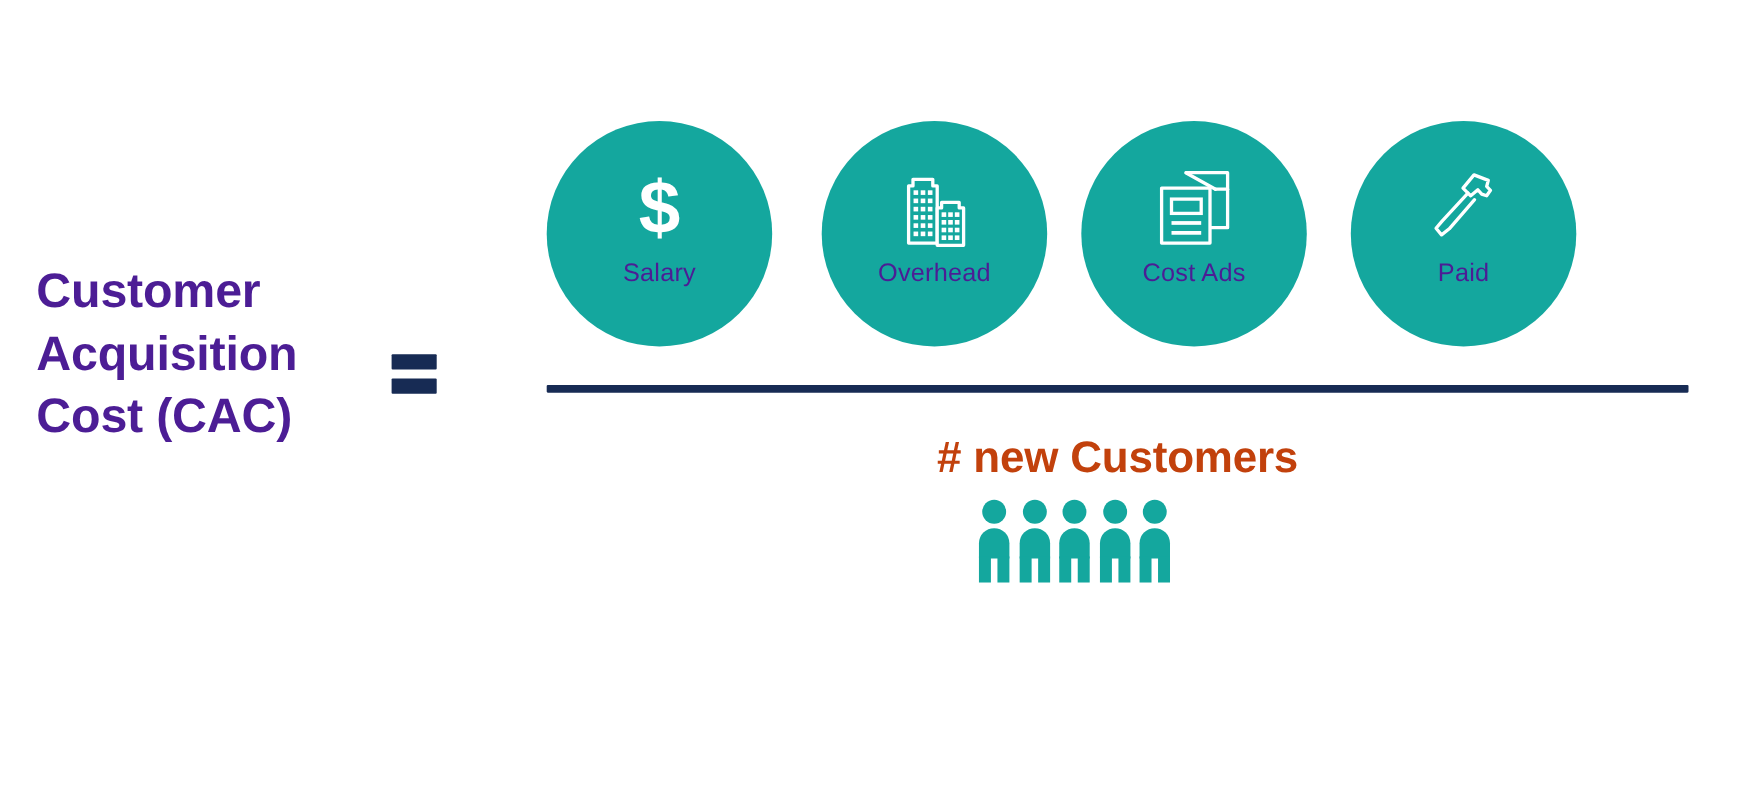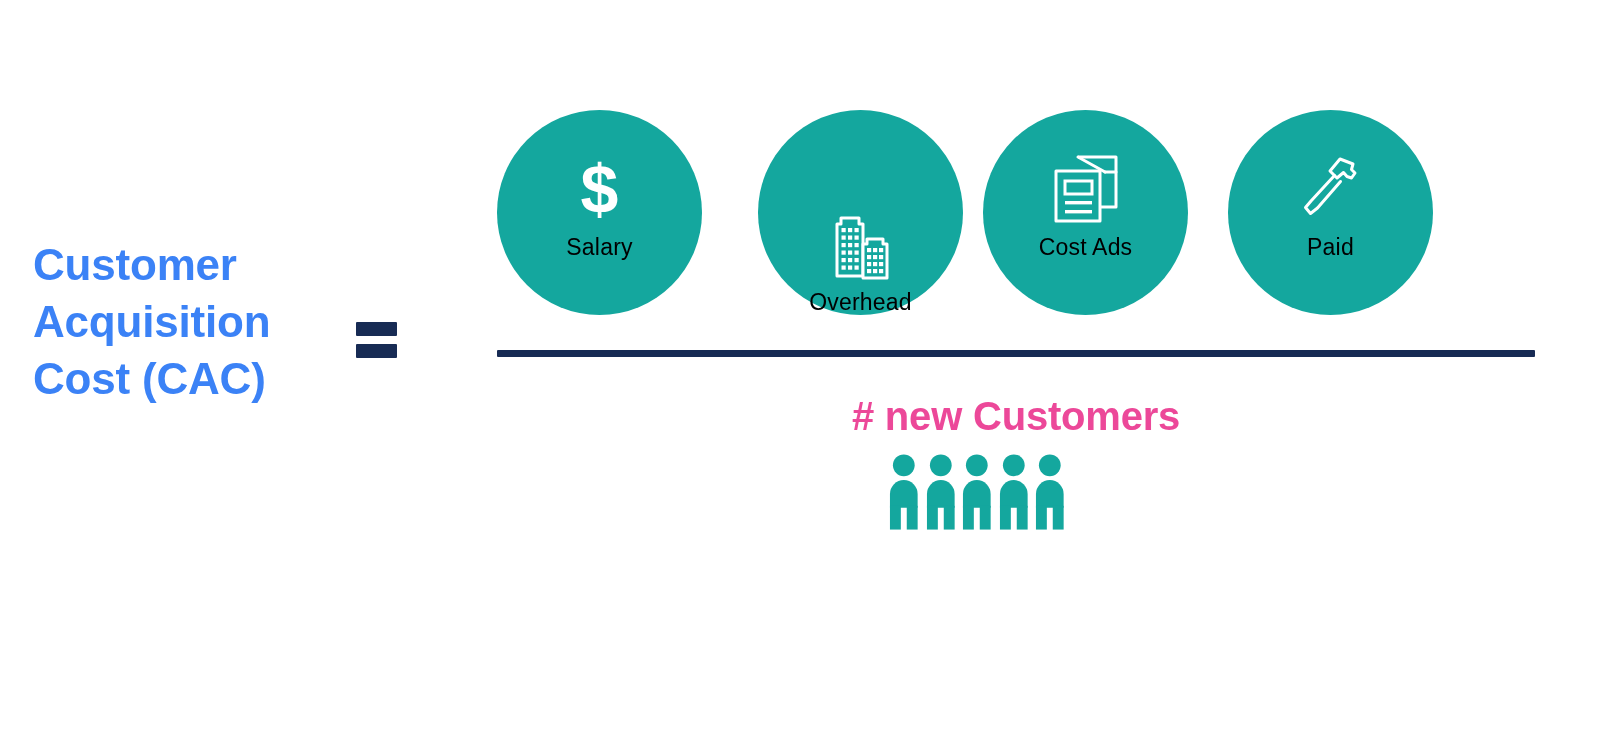--- a/index.html
+++ b/index.html
@@ -18,21 +18,21 @@
     background: #ffffff;
     overflow: hidden;
   }
 
   
   #cac-title {
     position: absolute;
     left: 33px;
     top: 236px;
     width: 300px;
-    color: #3b82f6;
+    color: #4c1d95;
     font-size: 44px;
     line-height: 57px;
     font-weight: 700;
     letter-spacing: -0.2px;
     white-space: pre-line;
   }
 
   
   #equals-sign {
     position: absolute;
@@ -74,28 +74,28 @@
   }
   .cost-circle .icon-wrap {
     margin-top: 40px;
     height: 78px;
     display: flex;
     align-items: center;
     justify-content: center;
   }
   .cost-circle .circle-label {
     margin-top: 6px;
-    color: #000000;
+    color: #4c1d95;
     font-size: 23px;
     font-weight: 400;
     letter-spacing: 0.2px;
     line-height: 26px;
   }
   #circle-0 { left: 0px; }
-  #circle-1 { left: 261px; justify-content: flex-end; }
+  #circle-1 { left: 250px; }
   #circle-2 { left: 486px; }
   #circle-3 { left: 731px; }
 
   .dollar-glyph {
     color: #ffffff;
     font-size: 68px;
     font-weight: 700;
     line-height: 68px;
     font-family: "Liberation Sans", sans-serif;
   }
@@ -111,21 +111,21 @@
     border-radius: 1px;
   }
 
   
   #denominator-label {
     position: absolute;
     left: 497px;
     top: 392px;
     width: 1038px;
     text-align: center;
-    color: #ec4899;
+    color: #c2410c;
     font-size: 40px;
     font-weight: 700;
     letter-spacing: -0.2px;
     line-height: 48px;
   }
   #people-row {
     position: absolute;
     left: 886px;
     top: 452px;
     width: 182px;

